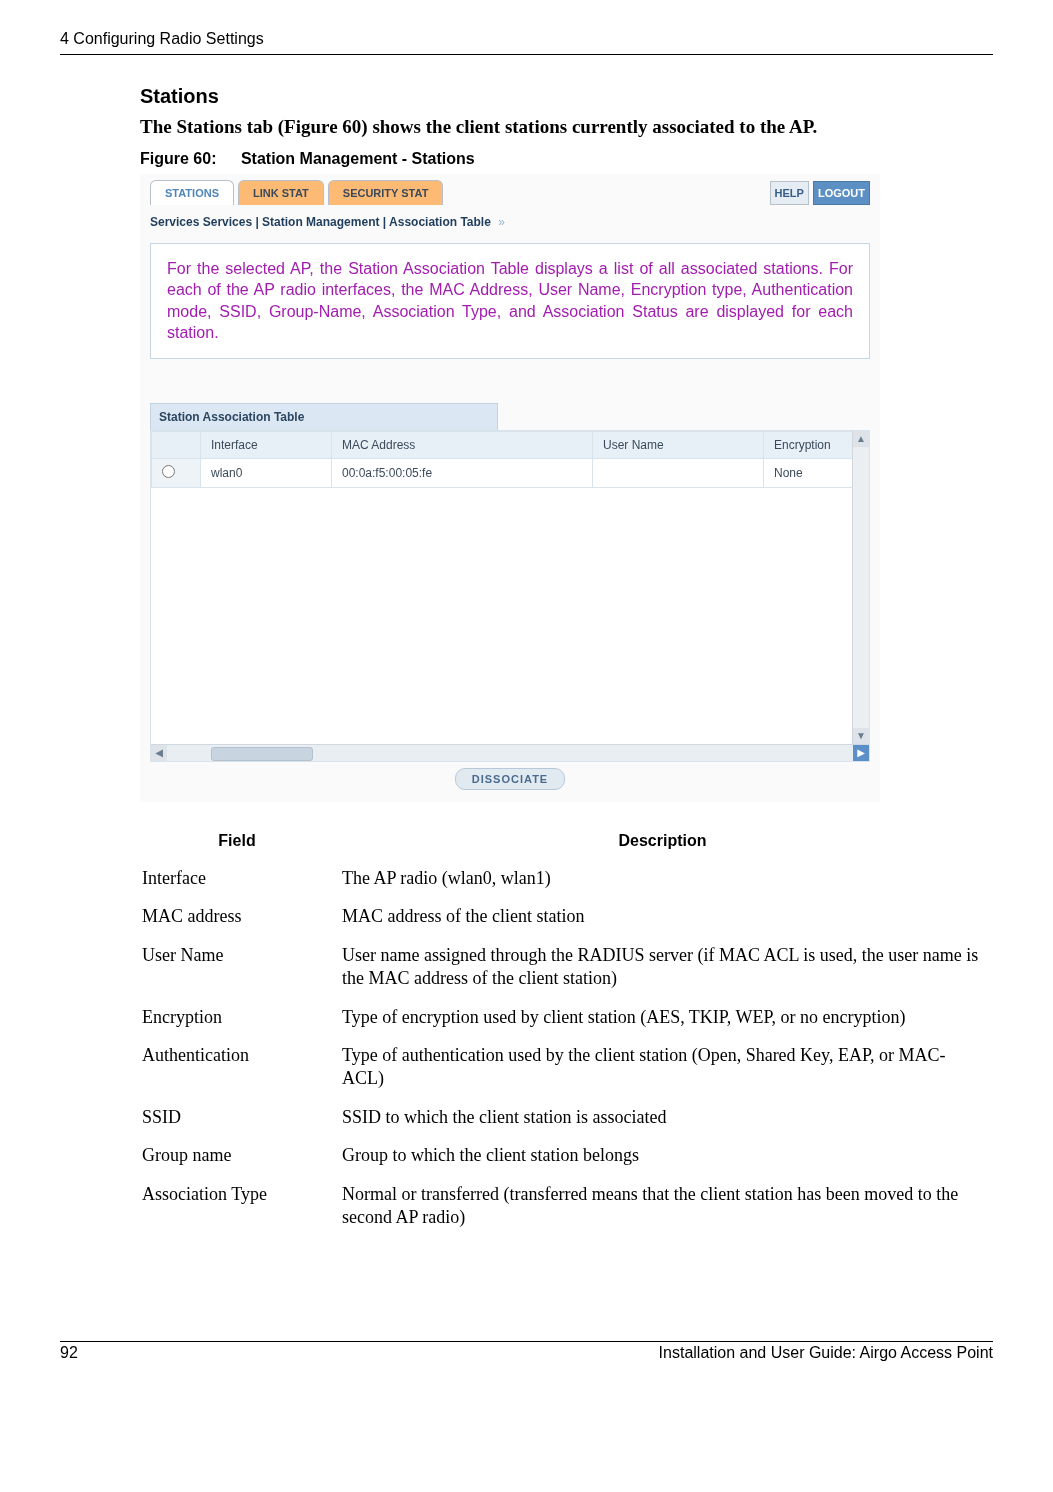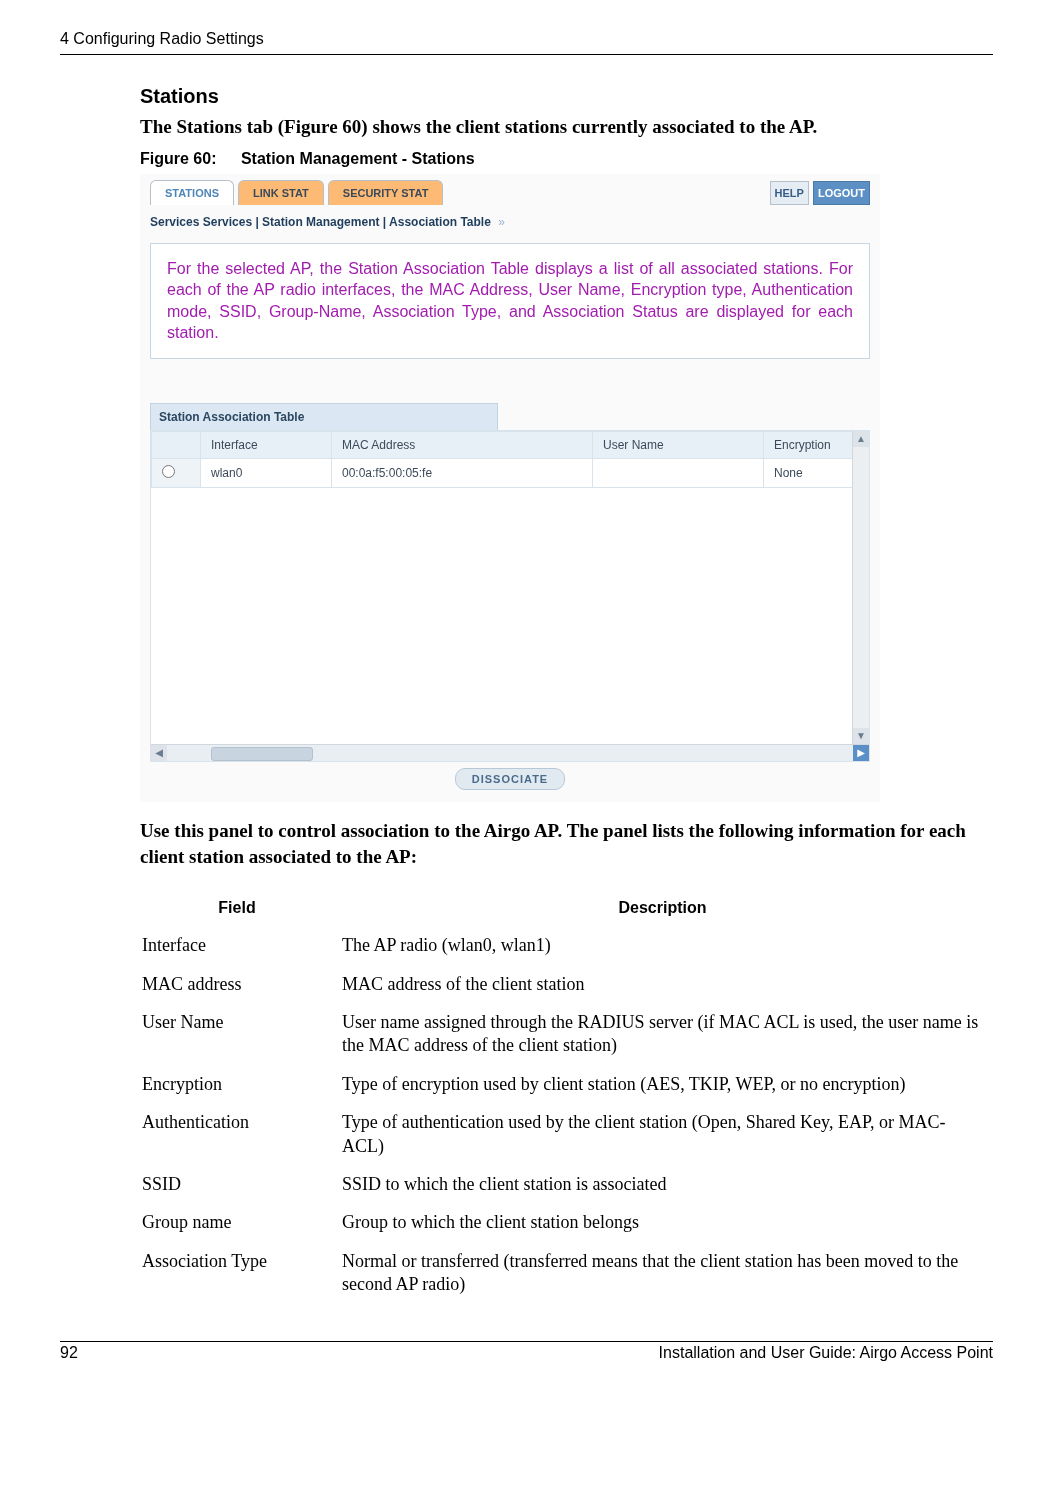--- a/index.html
+++ b/index.html
@@ -326,21 +326,20 @@
           <div class="left">◀</div>
           <div class="thumb"></div>
           <div class="right blue">▶</div>
         </div>
       </div>
       <div class="dissociate-row">
         <span class="dissociate-btn">DISSOCIATE</span>
       </div>
     </div>
 
-    <div class="body-text">Use this panel to control association to the Airgo AP. The panel lists the following information for each client station associated to the AP:</div>
 
     <table class="field-table">
       <tbody>
           <tr>
         <th>Field</th>
         <th>Description</th>
       </tr>
       <tr>
         <td class="f">Interface</td>
         <td>The AP radio (wlan0, wlan1)</td>

